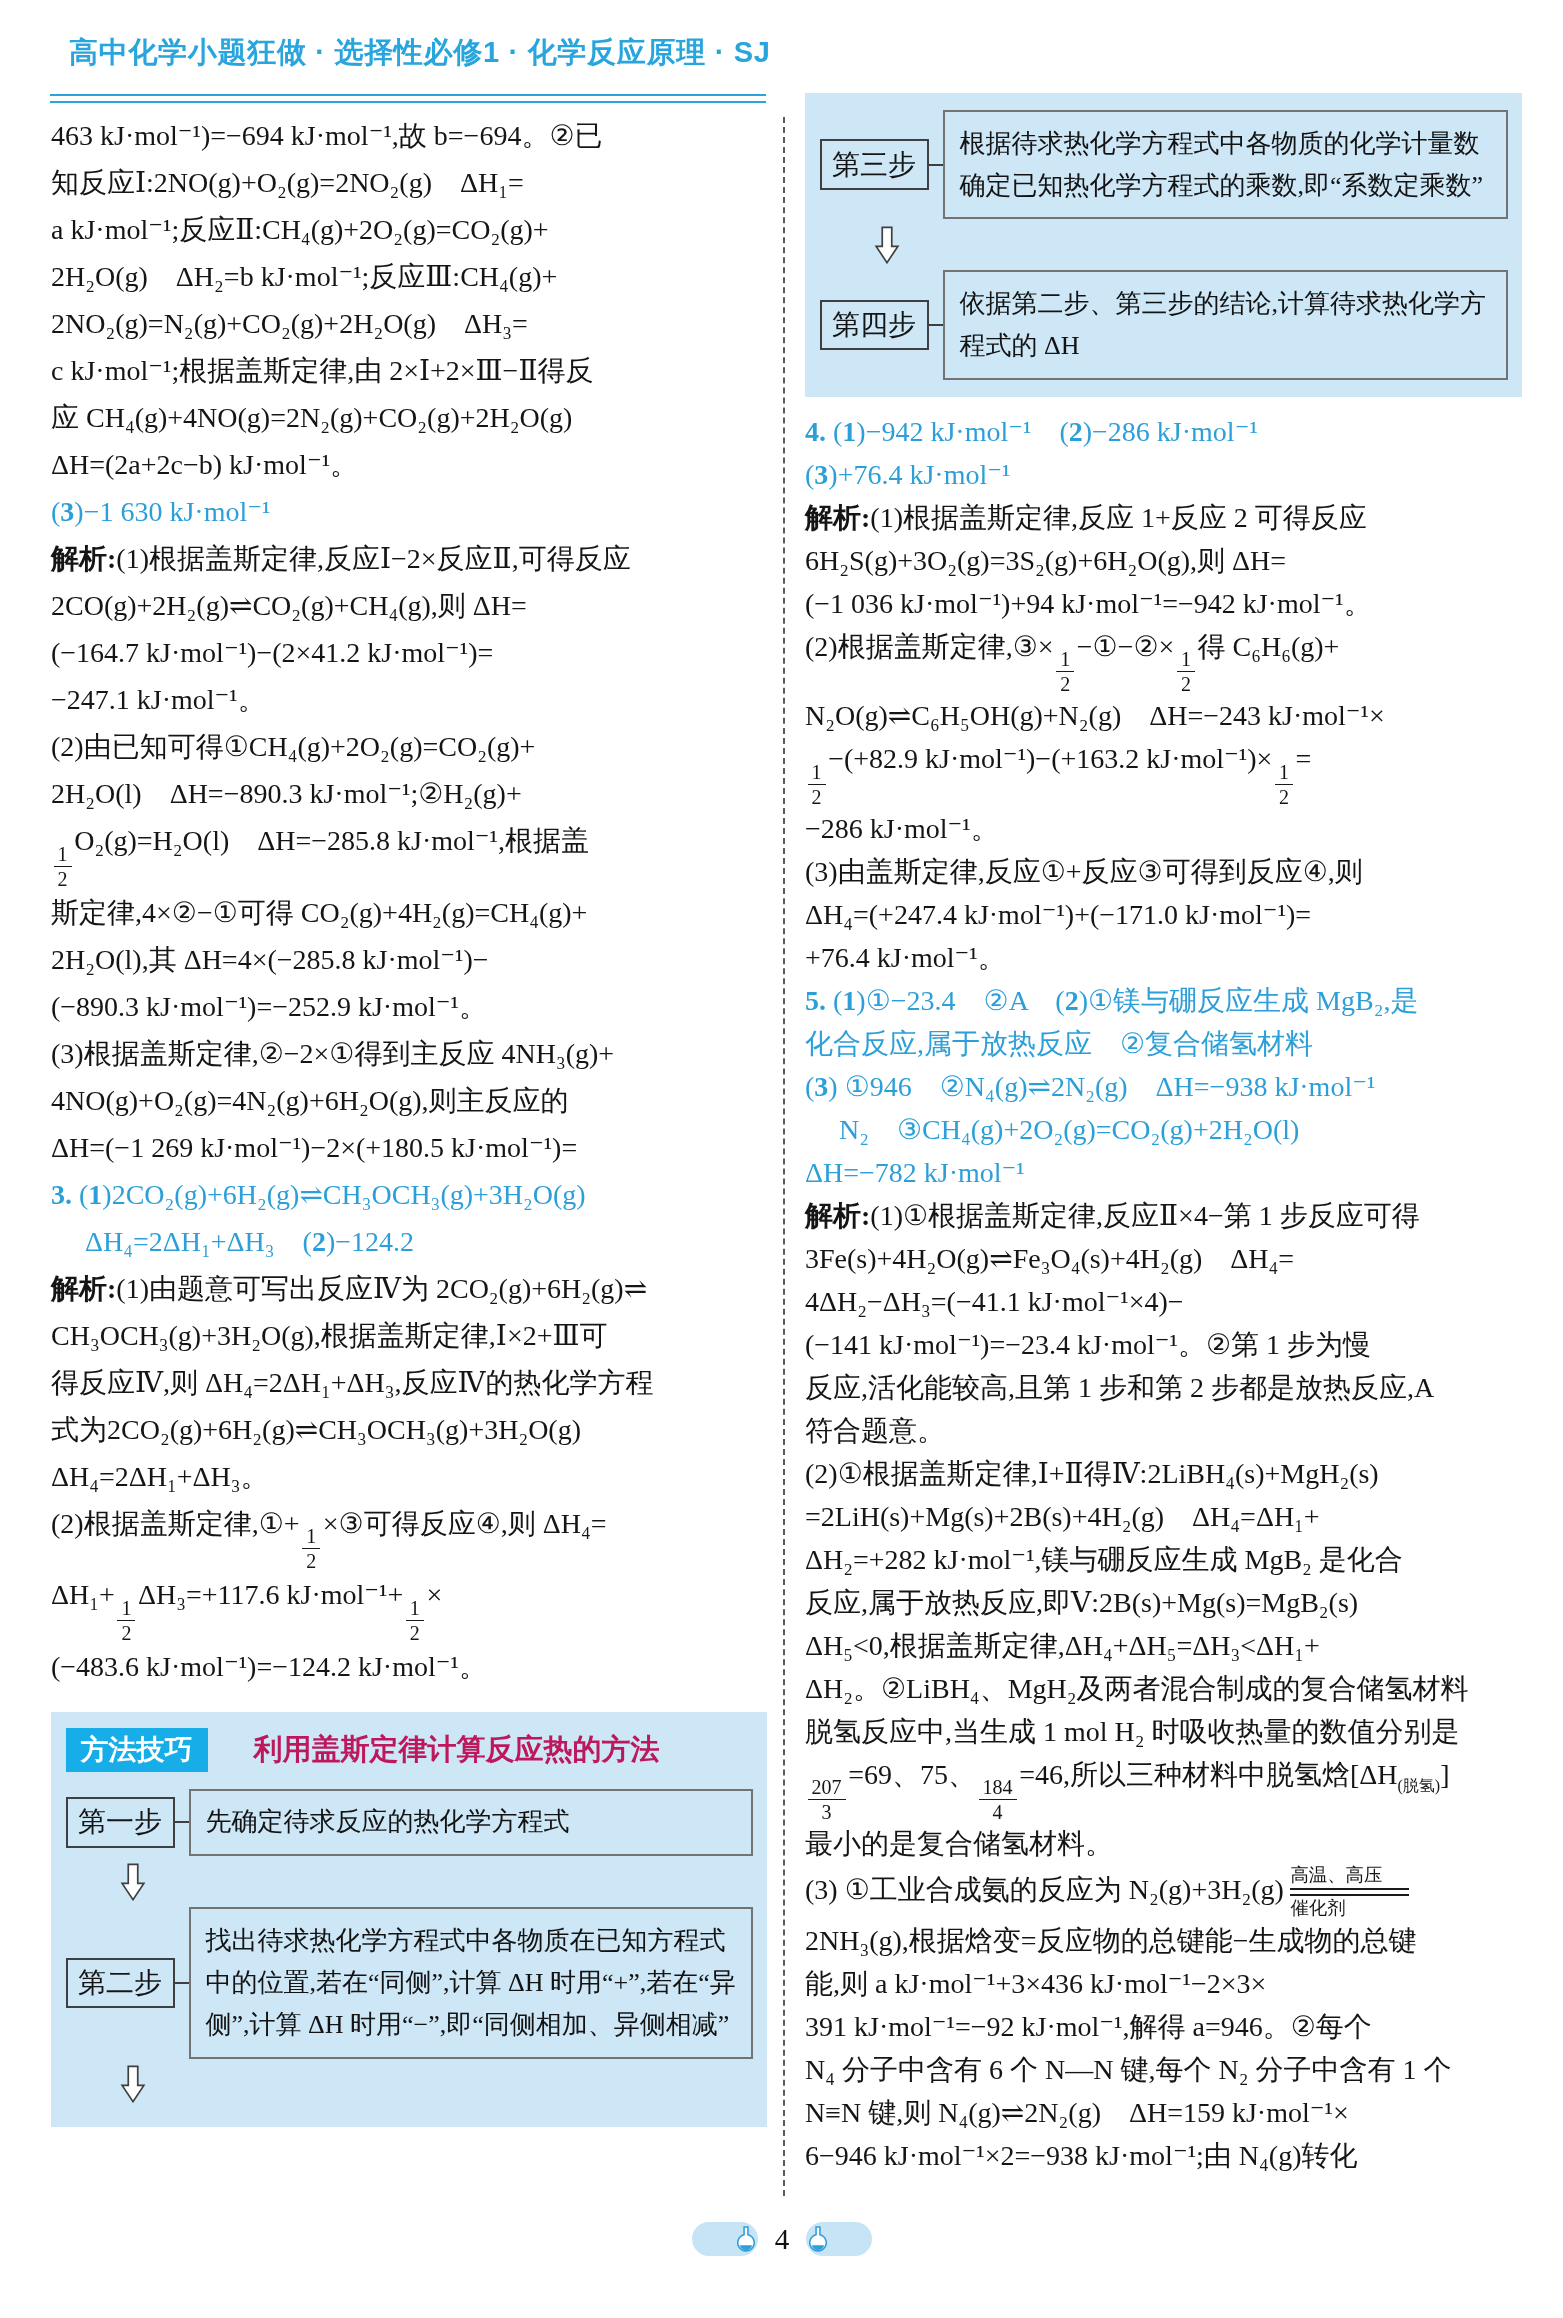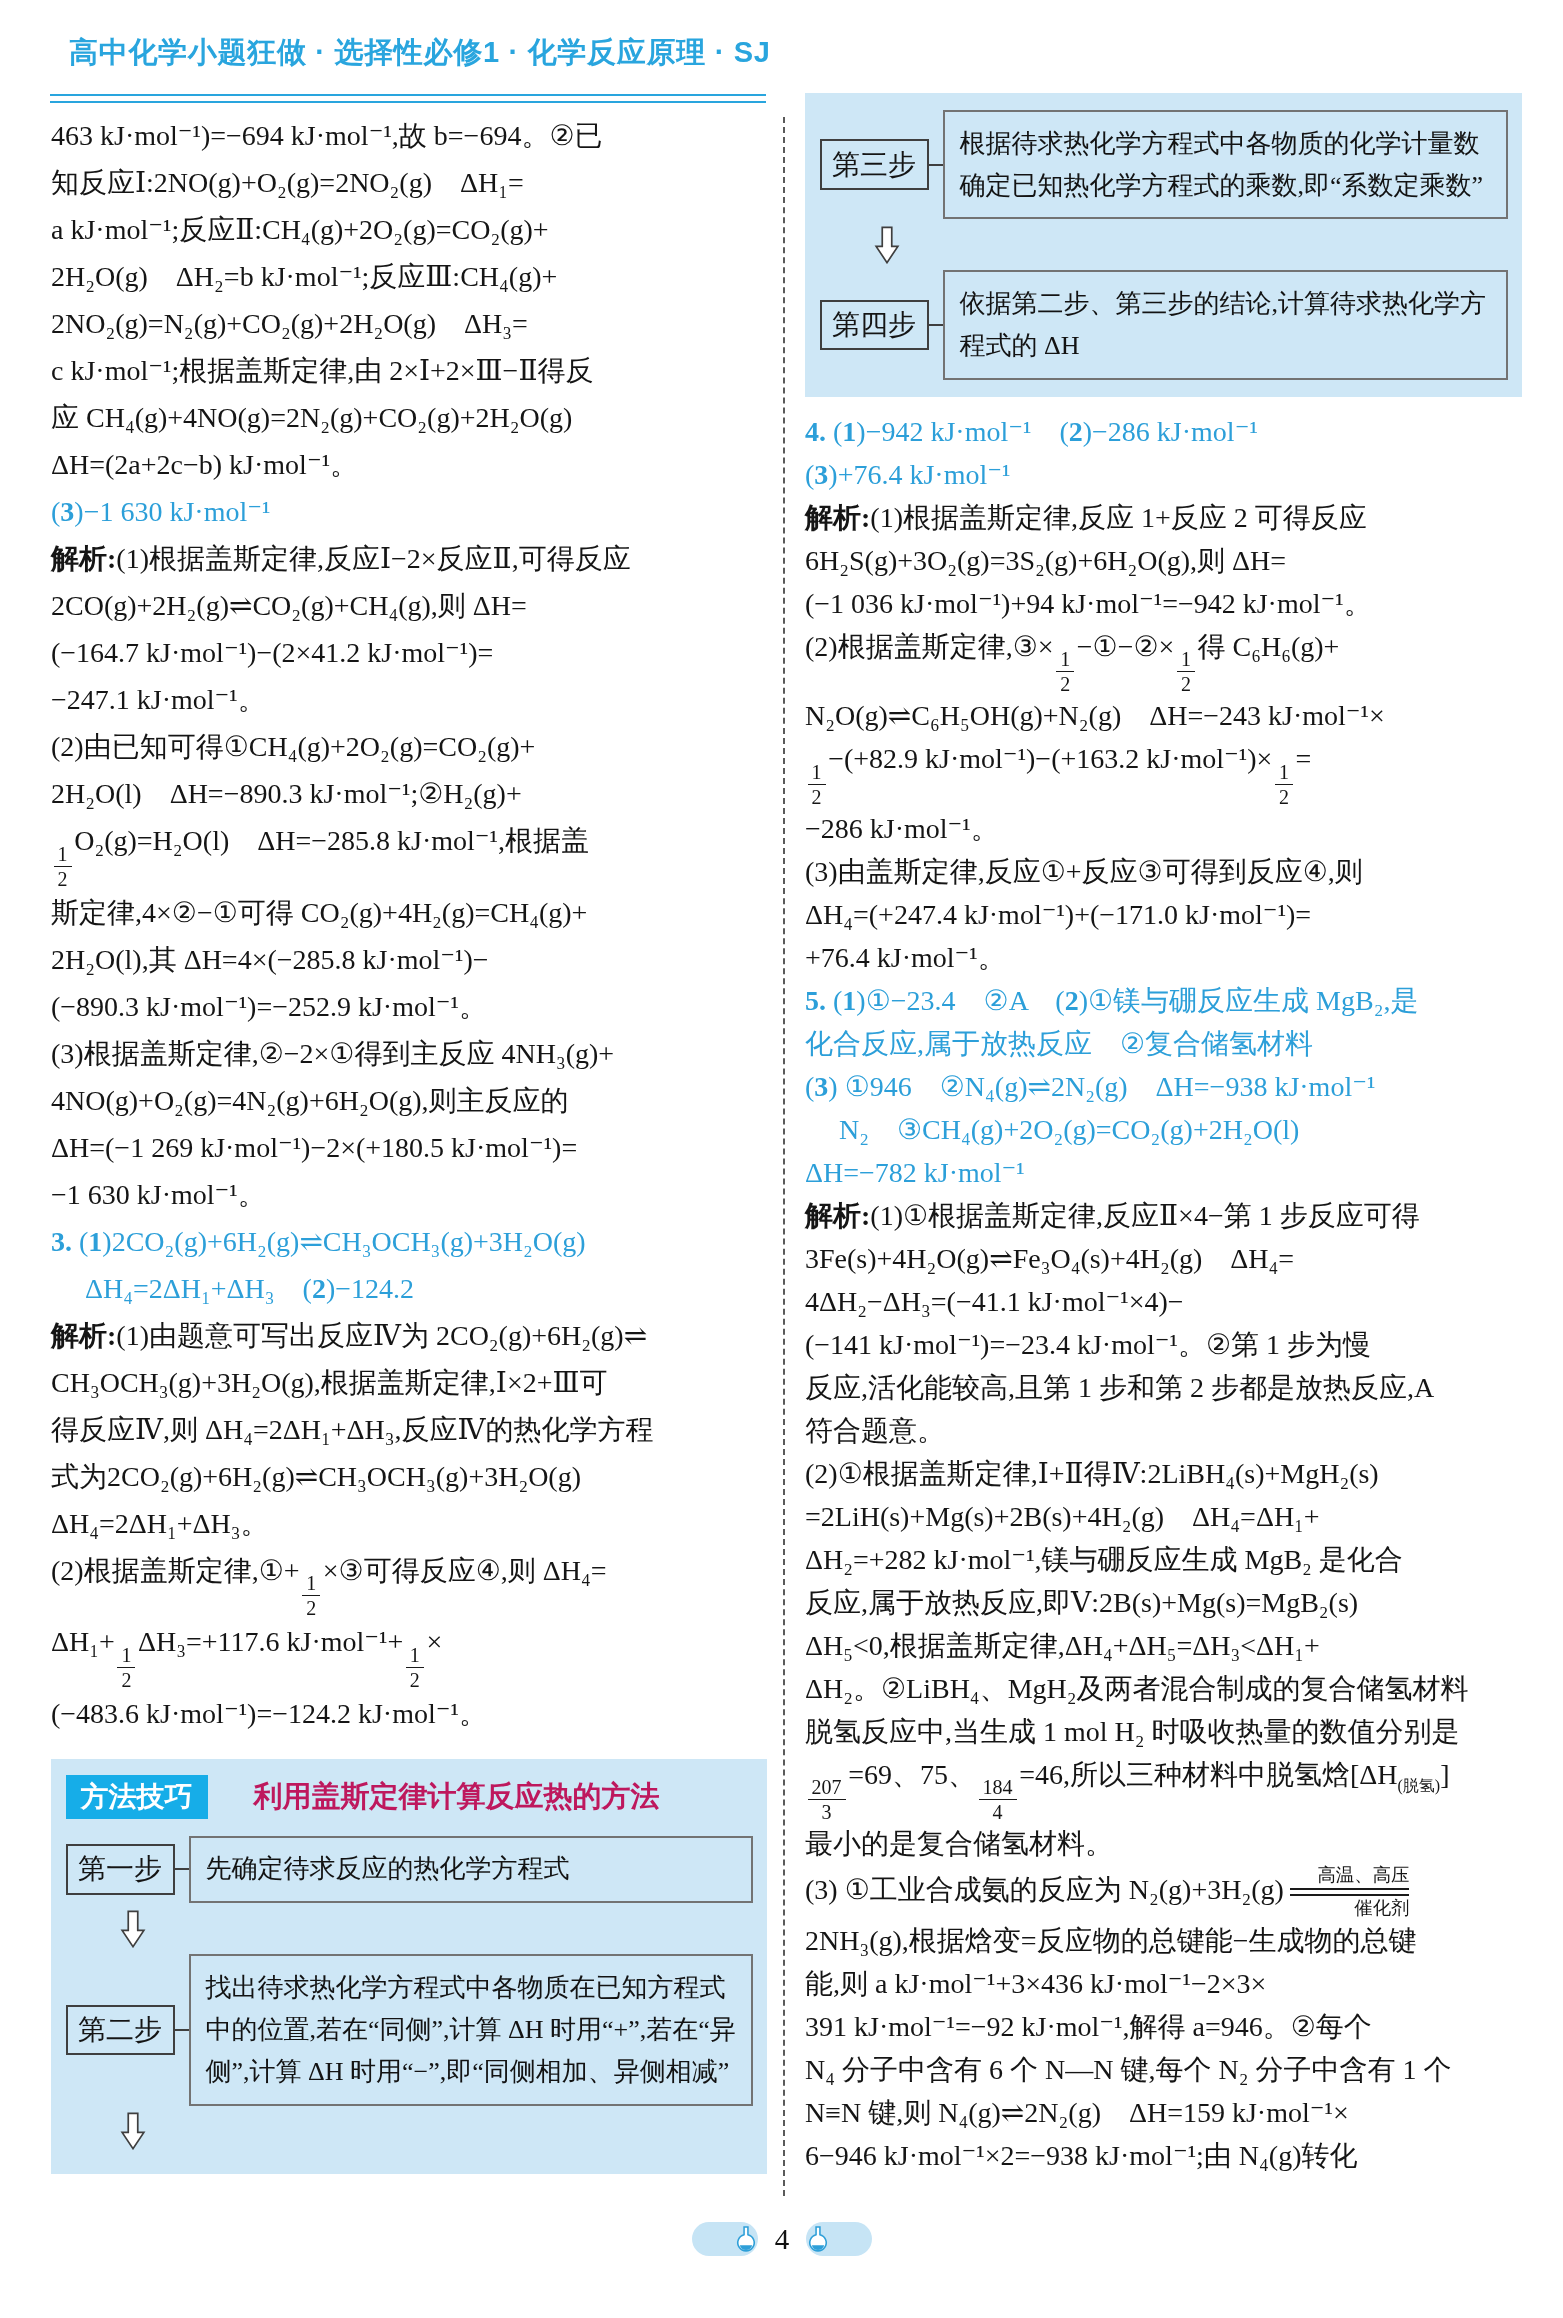--- a/index.html
+++ b/index.html
@@ -15,21 +15,21 @@
   .col.right{left:805px;top:93px;width:717px}
   .tline{white-space:nowrap;font-size:28px;line-height:47px;min-height:47px;color:#151515}
   .col.right .tline{font-size:28px;line-height:43px;min-height:43px}
   .tline.cyan{color:#2C9FD9}
   .tline.ind{padding-left:34px}
   b{font-weight:bold}
   .frac{display:inline-flex;flex-direction:column;align-items:center;vertical-align:-10.5px;
         line-height:1;font-size:20px;margin:0 2.6px}
   .fn{padding:0 4px 2px;border-bottom:1.6px solid #1a1a1a}
   .fd{padding-top:2px}
-  .cond{display:inline-flex;flex-direction:column;align-items:flex-end;vertical-align:middle;
+  .cond{display:inline-flex;flex-direction:column;align-items:flex-start;vertical-align:middle;
         font-size:18.4px;line-height:1.15;margin-left:6.6px}
   .cm{width:119px;height:4px;border-top:2px solid #1a1a1a;border-bottom:2px solid #1a1a1a;margin:2px 0}
   .ssub{font-size:16px}
   
   .mbox{background:#CEE7F6;padding:16px 14.5px 17px;margin-top:22.4px}
   .mbox-head{display:flex;align-items:center;margin-bottom:17px}
   .badge{background:#16ADE8;color:#ffffff;font-family:"Liberation Sans","DejaVu Sans",sans-serif;
          font-weight:bold;font-size:28px;padding:8px 15px;line-height:1;white-space:nowrap}
   .mtitle{font-family:"Liberation Sans","DejaVu Sans",sans-serif;font-weight:bold;font-size:29px;
           color:#be185d;margin-left:46px;white-space:nowrap}
@@ -76,21 +76,20 @@
         <div class="tline"><span class="frac">
             <span class="fn">1</span>
             <span class="fd">2</span>
           </span>O₂(g)=H₂O(l)　ΔH=−285.8 kJ·mol⁻¹,根据盖</div>
         <div class="tline">斯定律,4×②−①可得 CO₂(g)+4H₂(g)=CH₄(g)+</div>
         <div class="tline">2H₂O(l),其 ΔH=4×(−285.8 kJ·mol⁻¹)−</div>
         <div class="tline">(−890.3 kJ·mol⁻¹)=−252.9 kJ·mol⁻¹。</div>
         <div class="tline">(3)根据盖斯定律,②−2×①得到主反应 4NH₃(g)+</div>
         <div class="tline">4NO(g)+O₂(g)=4N₂(g)+6H₂O(g),则主反应的</div>
         <div class="tline">ΔH=(−1 269 kJ·mol⁻¹)−2×(+180.5 kJ·mol⁻¹)=</div>
-        <div class="tline">−1 630 kJ·mol⁻¹。</div>
         <div class="tline cyan"><b>3.</b> (<b>1</b>)2CO₂(g)+6H₂(g)⇌CH₃OCH₃(g)+3H₂O(g)</div>
         <div class="tline cyan ind">ΔH₄=2ΔH₁+ΔH₃　(<b>2</b>)−124.2</div>
         <div class="tline"><b>解析:</b>(1)由题意可写出反应Ⅳ为 2CO₂(g)+6H₂(g)⇌</div>
         <div class="tline">CH₃OCH₃(g)+3H₂O(g),根据盖斯定律,Ⅰ×2+Ⅲ可</div>
         <div class="tline">得反应Ⅳ,则 ΔH₄=2ΔH₁+ΔH₃,反应Ⅳ的热化学方程</div>
         <div class="tline">式为2CO₂(g)+6H₂(g)⇌CH₃OCH₃(g)+3H₂O(g)</div>
         <div class="tline">ΔH₄=2ΔH₁+ΔH₃。</div>
         <div class="tline">(2)根据盖斯定律,①+<span class="frac">
             <span class="fn">1</span>
             <span class="fd">2</span>

